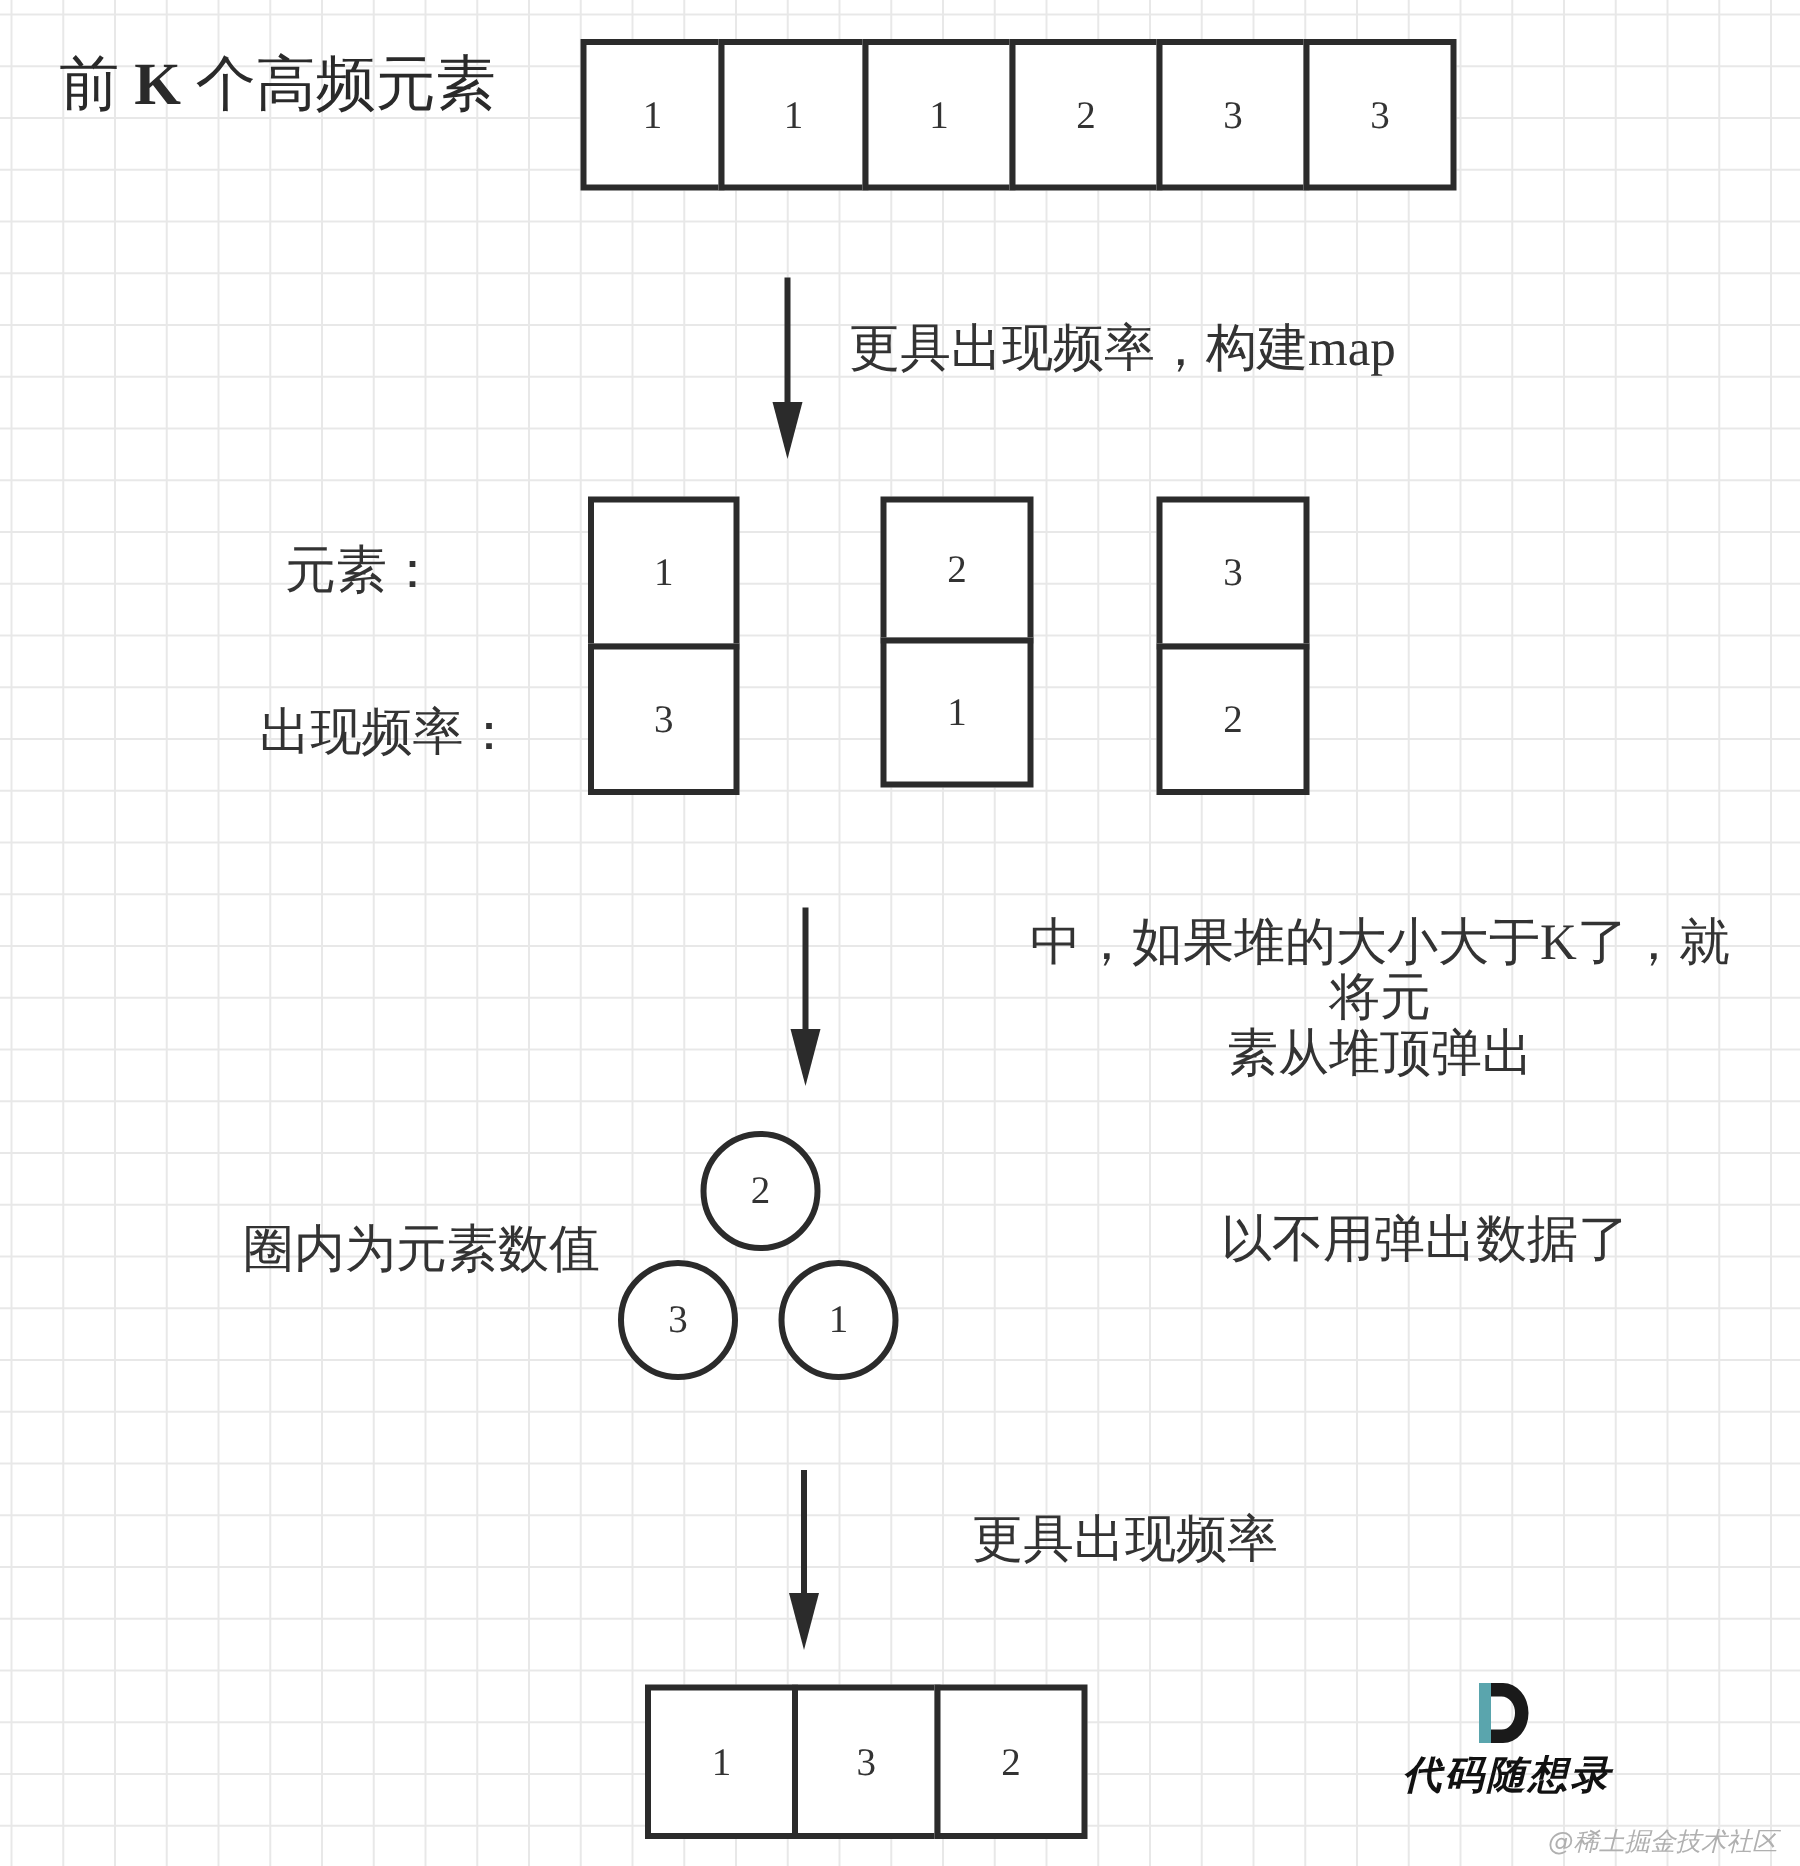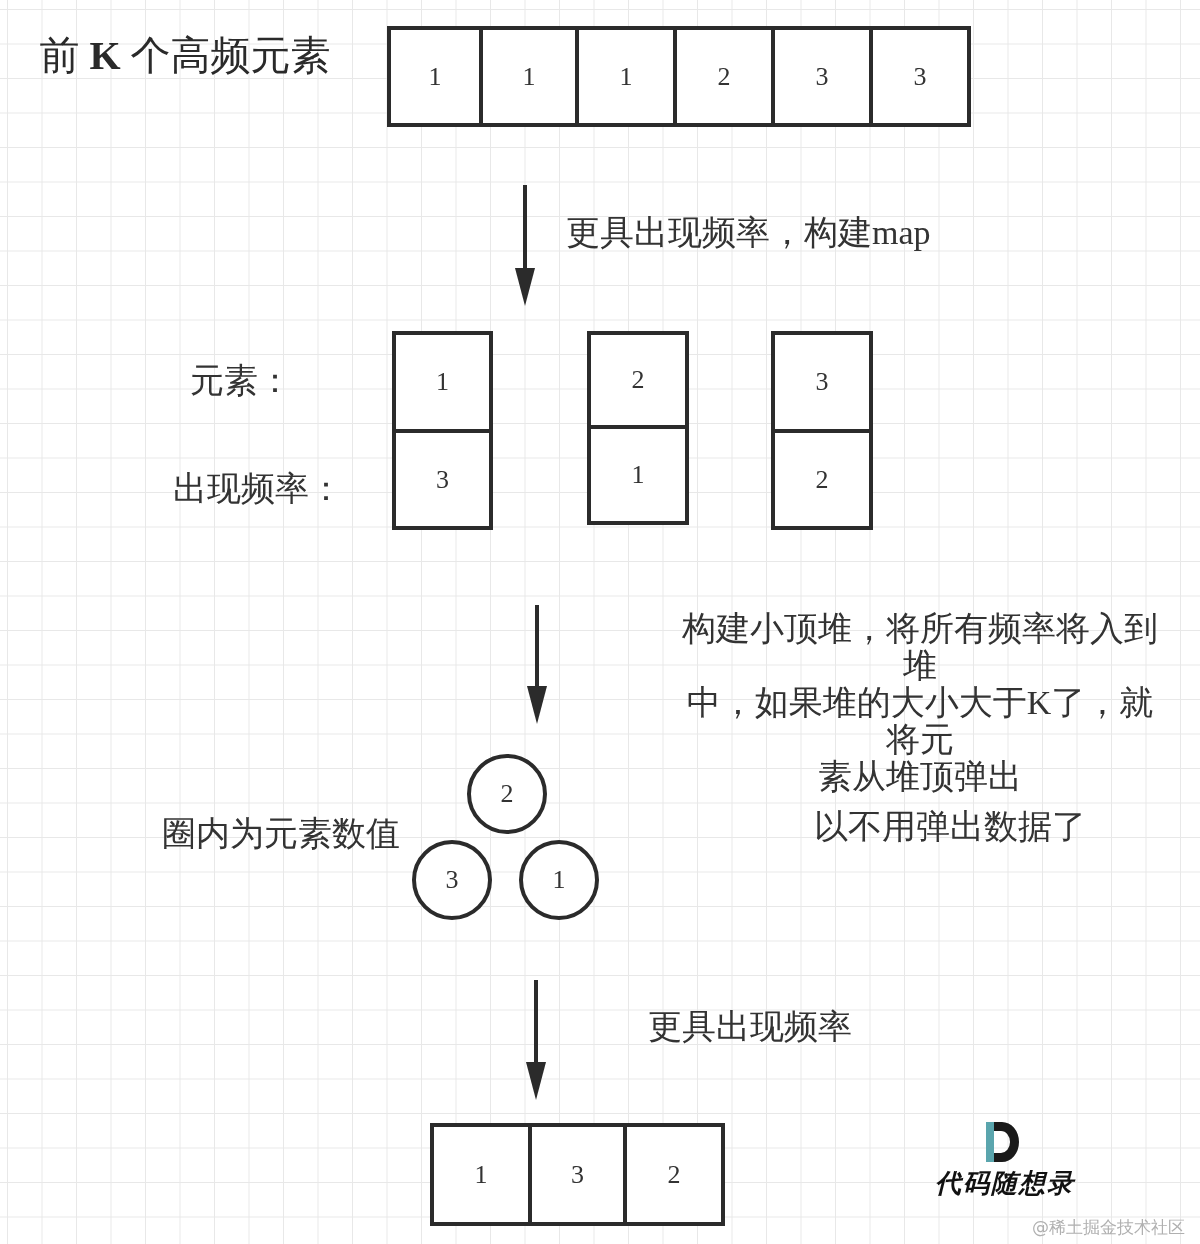--- a/index.html
+++ b/index.html
@@ -34,21 +34,21 @@
     .label { font-size: 34px; color: #333; line-height: 37px; }
     .circle {
       position: absolute; box-sizing: border-box; width: 80px; height: 80px; border-radius: 50%;
       border: 4px solid #2b2b2b; background: #fff;
       display: flex; align-items: center; justify-content: center; font-size: 26px; color: #333;
     }
     .logo-d {
       left: 986px; top: 1122px; width: 34px; height: 40px; position: absolute;
     }
     .logo-text { left: 935px; top: 1166px; font-size: 26px; font-weight: bold; color: #111; font-style: italic; letter-spacing: 2px; }
-    .watermark { left: 1032px; top: 1216px; font-size: 17px; color: #b0b0b0; font-family: "DejaVu Sans", sans-serif; }
+    .watermark { left: 1032px; top: 1216px; font-size: 17px; color: #b0b0b0; font-family: "DejaVu Sans", sans-serif; font-style: italic; }
   </style>
 </head>
 <body>
 
 <div class="abs title">
   <div><span class="zh">前</span><span> K </span><span class="zh">个高频元素</span></div>
 </div>
 
 <div>
   <div class="cell" style="left:387px;top:26px;width:96px;height:101px;">1</div>
@@ -79,21 +79,20 @@
 <div>
   <div class="cell" style="left:771px;top:331px;width:102px;height:102px;">3</div>
   <div class="cell" style="left:771px;top:429px;width:102px;height:101px;">2</div>
 </div>
 
 <div>
   <div class="arrow-line" style="left:535px;top:605px;height:85px;"></div>
   <div class="arrow-head" style="left:527px;top:686px;"></div>
 </div>
 <div class="abs label" style="left:680px;top:610px;width:480px;text-align:center;">
-  <div>构建小顶堆，将所有频率将入到堆</div>
   <div>中，如果堆的大小大于K了，就将元</div>
   <div>素从堆顶弹出</div>
 </div>
 
 <div class="abs label" style="left:162px;top:815px;">圈内为元素数值</div>
 <div>
   <div class="circle" style="left:467px;top:754px;">2</div>
   <div class="circle" style="left:412px;top:840px;">3</div>
   <div class="circle" style="left:519px;top:840px;">1</div>
 </div>

